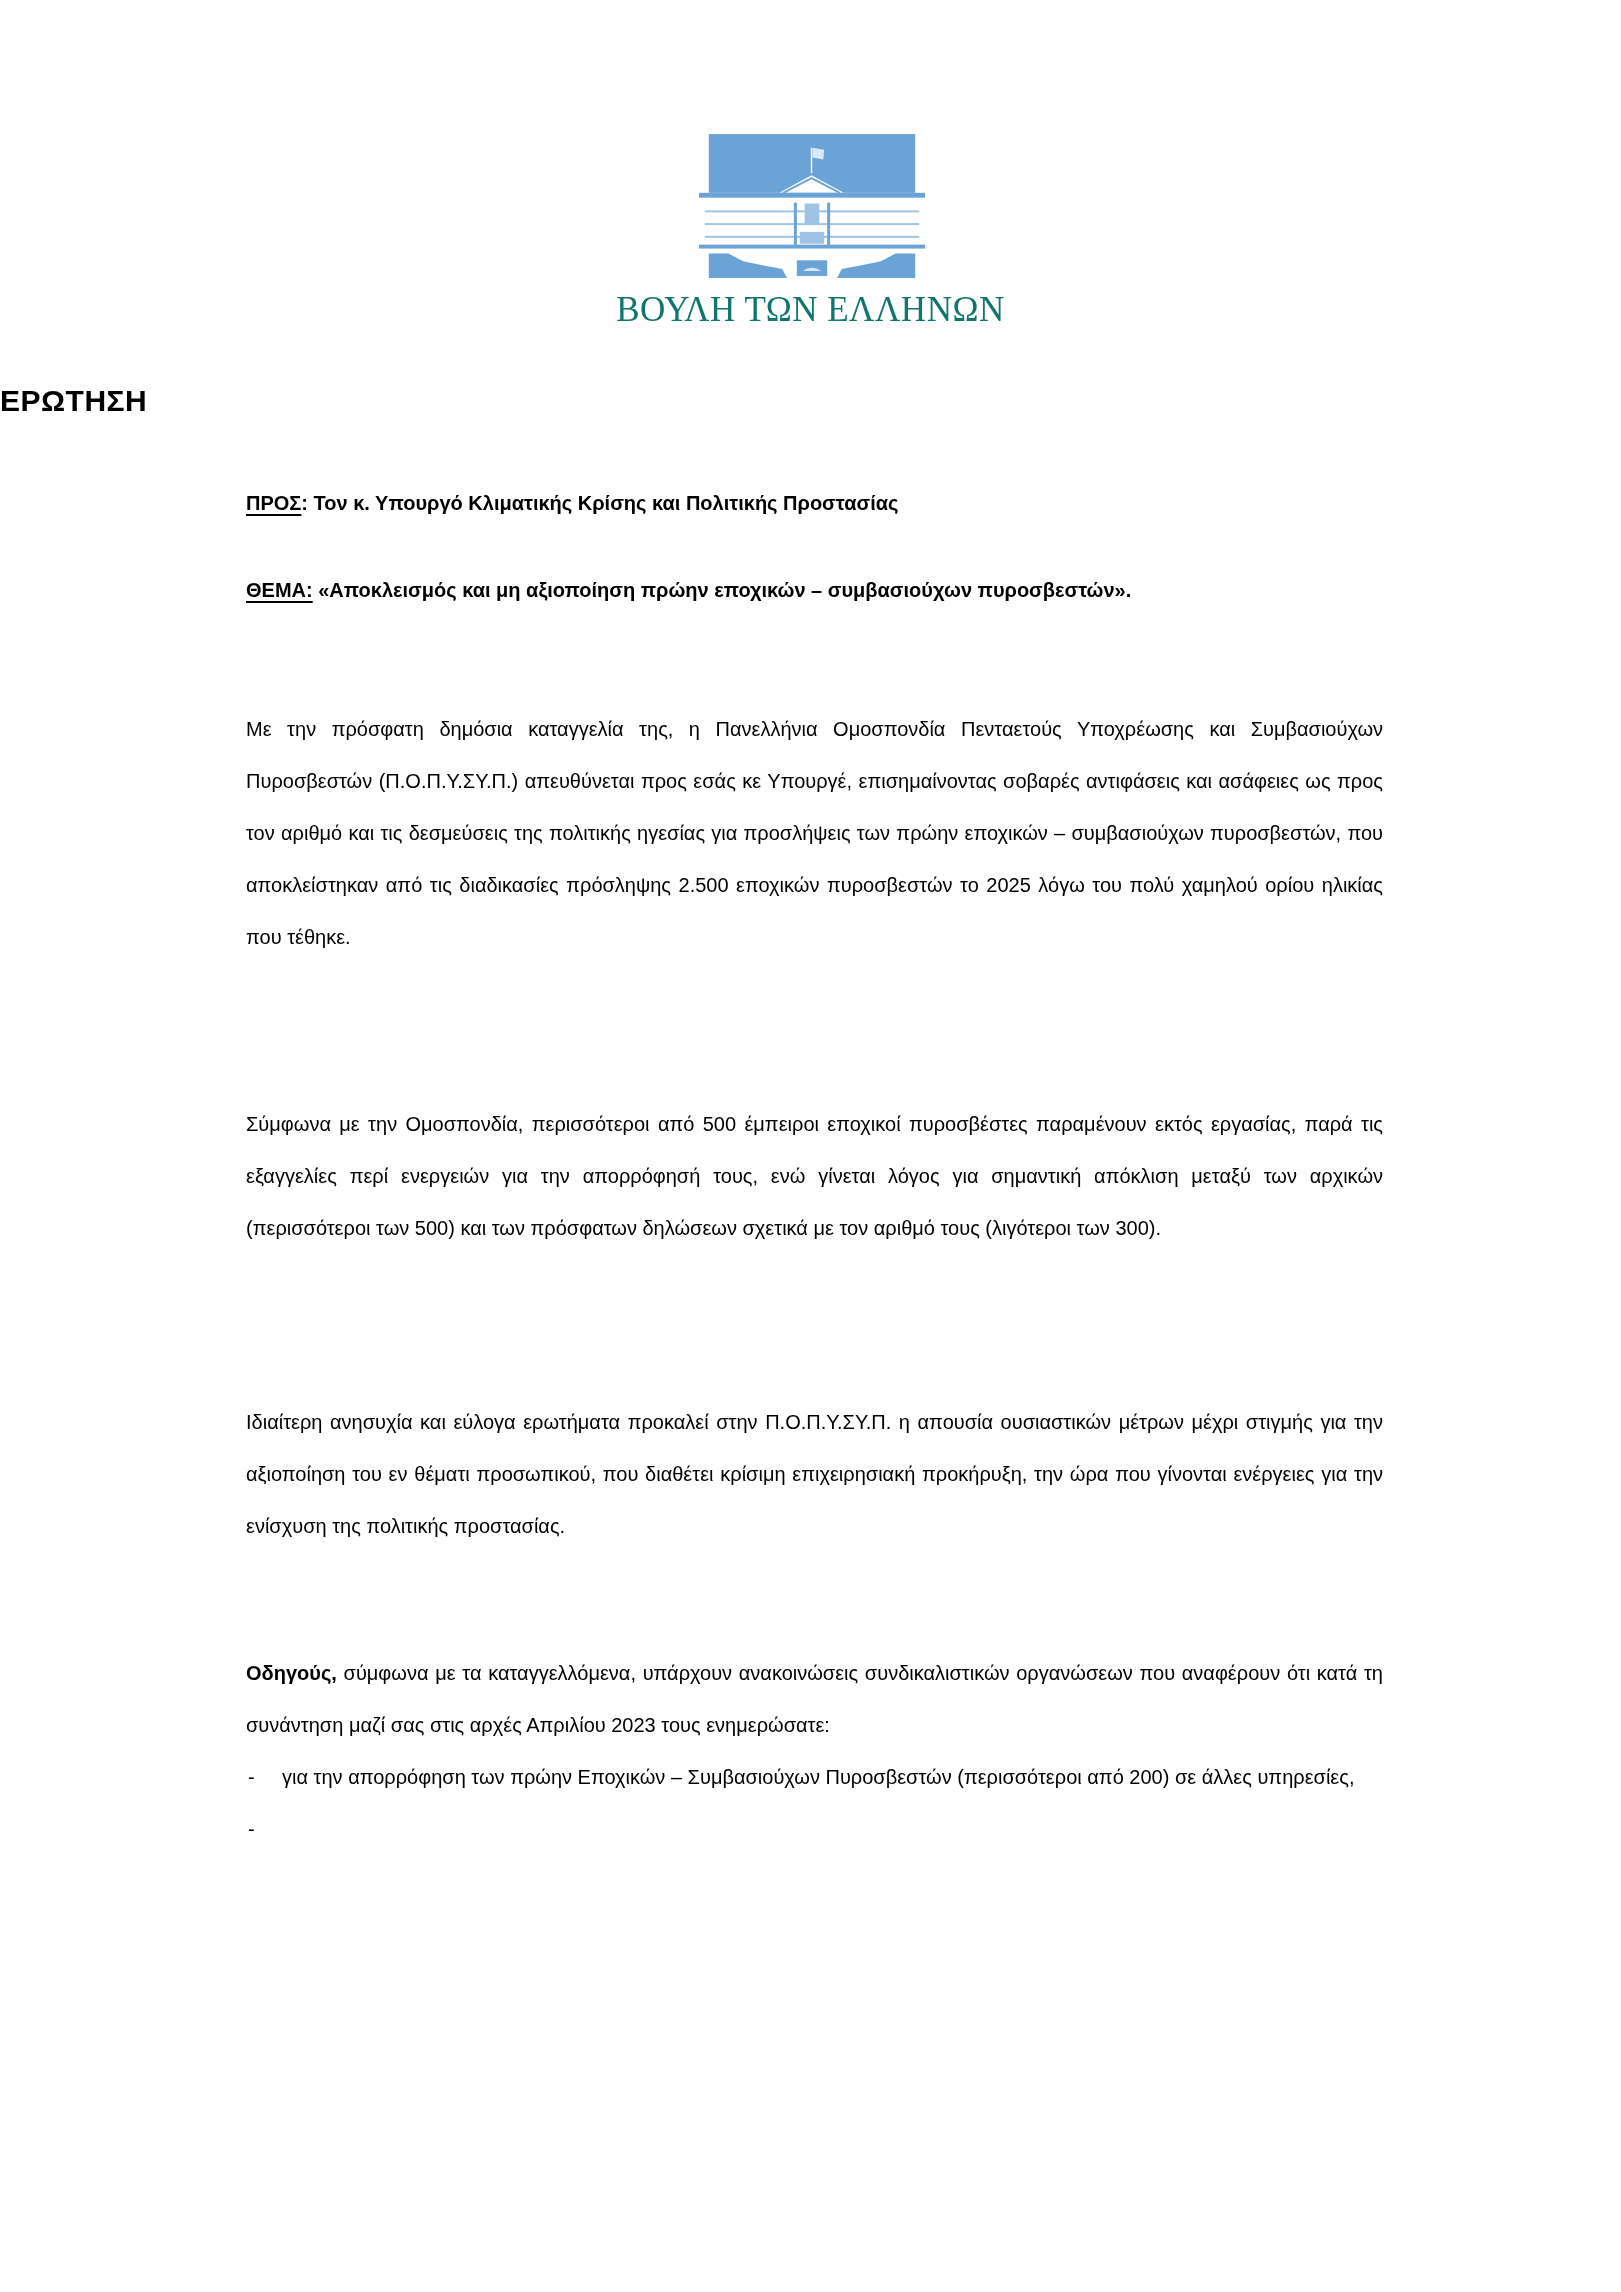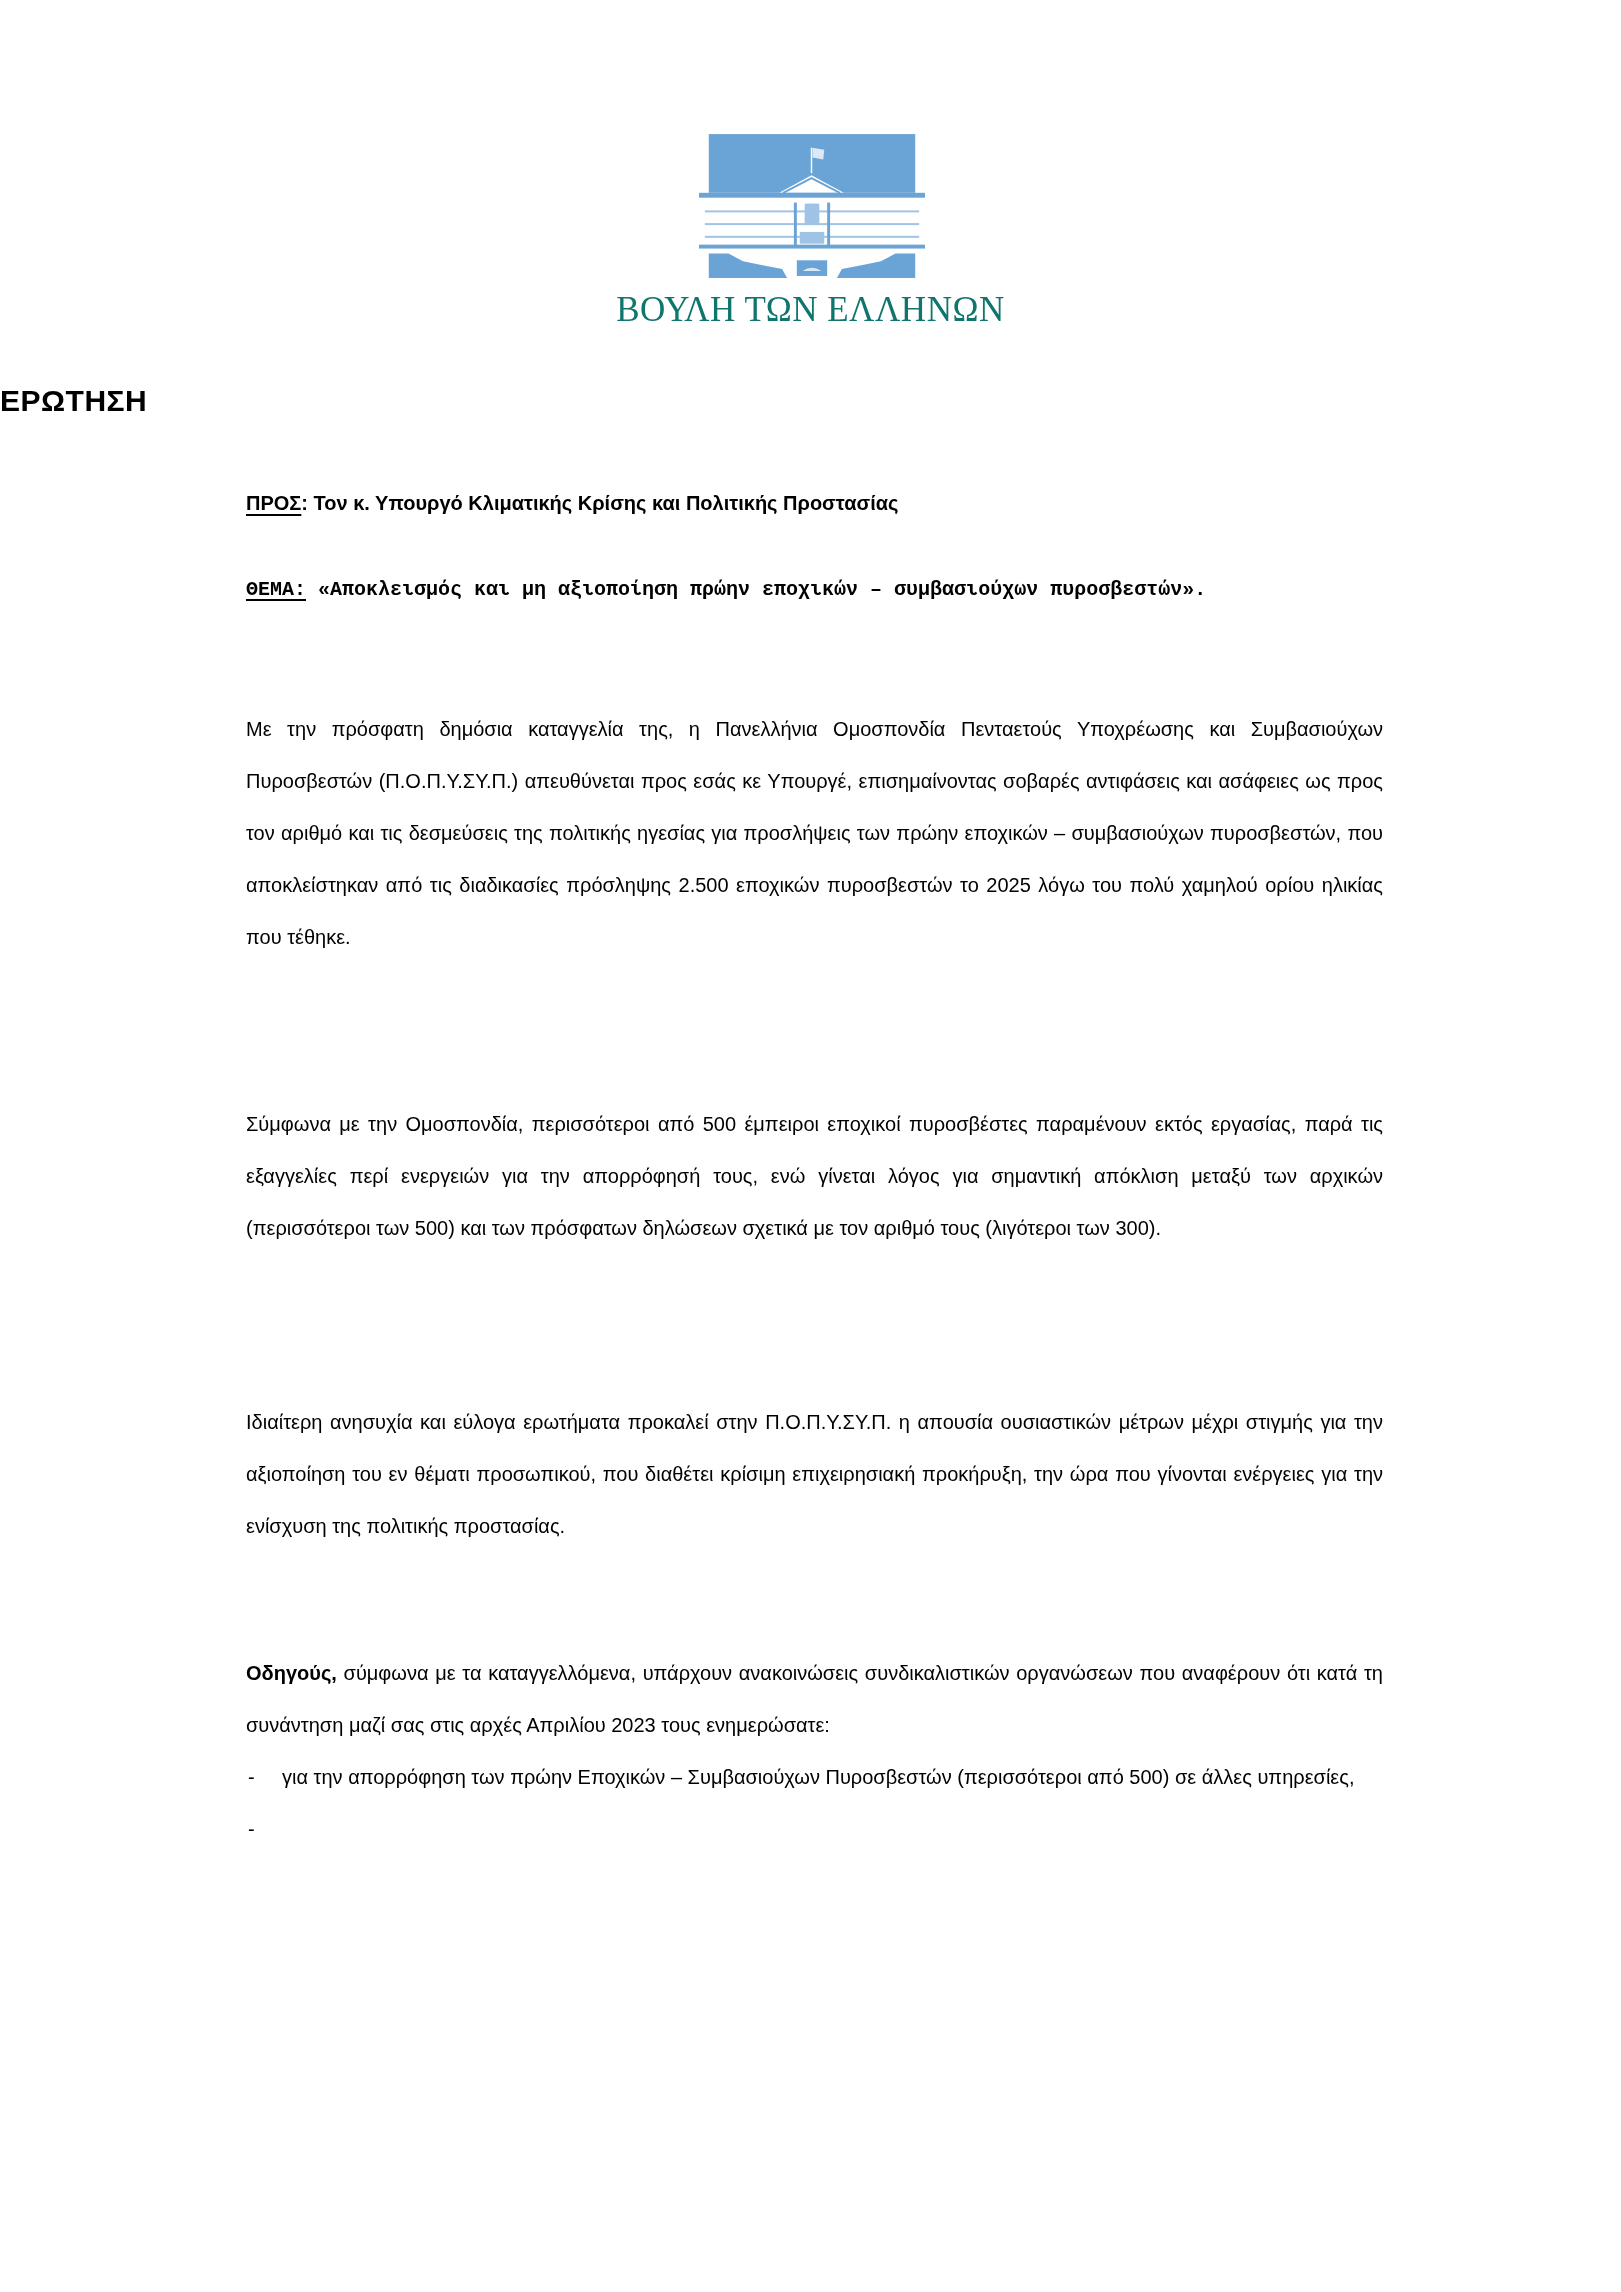--- a/index.html
+++ b/index.html
@@ -8,21 +8,21 @@
     .logo { position: absolute; left: 699px; top: 134px; width: 226px; height: 144px; }
     .logo-caption { position: absolute; left: 588px; width: 445px; top: 290px; text-align: center;
       font-family: "Liberation Serif", serif; font-size: 35px; letter-spacing: 0.5px; color: #0f766e; }
     .doc-title { position: absolute; left: 0; width: 1621px; top: 384px; text-align: left;
       font-weight: bold; font-size: 30px; letter-spacing: 0.5px; }
     .block { position: absolute; left: 246px; width: 1137px; font-size: 20px; line-height: 52px; }
     .justify { text-align: justify; text-align-last: left; }
     .bold { font-weight: bold; }
     .u { text-decoration: underline; text-underline-offset: 3.9px; }
     .prosline { top: 477px; white-space: nowrap; }
-    .thema { top: 564px; font-family: Liberation Mono, monospace; }
+    .thema { top: 564px; }
     .p1 { top: 703px; }
     .p2 { top: 1098px; }
     .p3 { top: 1396px; }
     .p4 { top: 1647px; }
     ul.dash { list-style: none; margin: 0; padding: 0; }
     ul.dash li { position: relative; padding-left: 36px; text-align: justify; text-align-last: left; }
     ul.dash li .dash-mark { position: absolute; left: 2px; top: 0; }
   </style>
 </head>
 <body>
@@ -72,20 +72,20 @@
 <div class="block justify p2">Σύμφωνα με την Ομοσπονδία, περισσότεροι από 500 έμπειροι εποχικοί πυροσβέστες παραμένουν εκτός εργασίας, παρά τις εξαγγελίες περί ενεργειών για την απορρόφησή τους, ενώ γίνεται λόγος για σημαντική απόκλιση μεταξύ των αρχικών (περισσότεροι των 500)  και των πρόσφατων δηλώσεων σχετικά με τον αριθμό τους (λιγότεροι των 300).</div>
 <div class="block justify p3">Ιδιαίτερη ανησυχία και εύλογα ερωτήματα προκαλεί στην Π.Ο.Π.Υ.ΣΥ.Π. η απουσία ουσιαστικών μέτρων μέχρι στιγμής για την αξιοποίηση του εν θέματι προσωπικού, που διαθέτει κρίσιμη επιχειρησιακή προκήρυξη, την ώρα που γίνονται ενέργειες για την ενίσχυση της πολιτικής προστασίας.</div>
 
 <div class="block p4">
   <div class="justify">
     <span class="bold">Οδηγούς,</span><span> σύμφωνα με τα καταγγελλόμενα, υπάρχουν ανακοινώσεις συνδικαλιστικών οργανώσεων που αναφέρουν ότι κατά τη συνάντηση μαζί σας στις αρχές Απριλίου 2023 τους ενημερώσατε:</span>
   </div>
   <ul class="dash">
     <li>
       <span class="dash-mark">-</span>
-      <span>για την απορρόφηση των πρώην Εποχικών – Συμβασιούχων Πυροσβεστών (περισσότεροι από 500) σε άλλες υπηρεσίες,</span>
+      <span>για την απορρόφηση των πρώην Εποχικών – Συμβασιούχων Πυροσβεστών (περισσότεροι από 200) σε άλλες υπηρεσίες,</span>
     </li>
     <li>
       <span class="dash-mark">-</span>
     </li>
   </ul>
 </div>
 
 
 </body></html>

